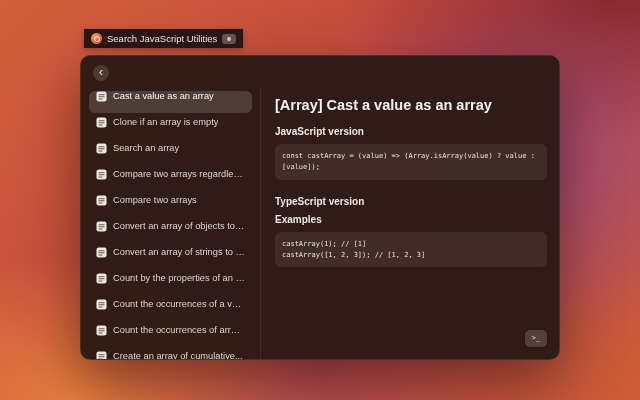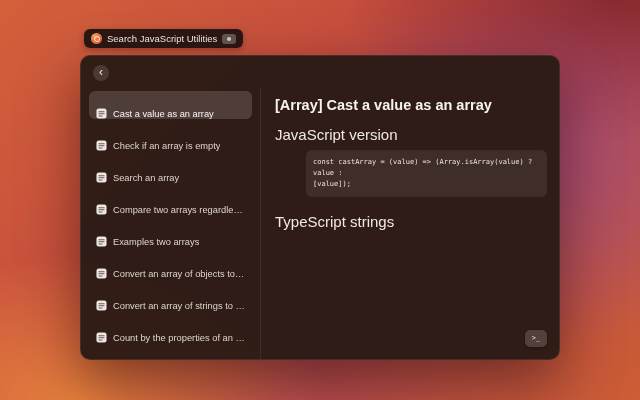--- a/index.html
+++ b/index.html
@@ -15,21 +15,21 @@
   }
 
   
   .pill {
     position: absolute;
     left: 84px; top: 29px;
     height: 19px;
     display: flex; align-items: center; gap: 5px;
     padding: 0 7px;
     background: rgba(26, 17, 14, 0.90);
-    border-radius: 6px;
+    border-radius: 0;
     box-shadow: 0 2px 6px rgba(0,0,0,0.25);
   }
   .pill .ext-icon {
     width: 11px; height: 11px; border-radius: 50%;
     background: radial-gradient(circle at 35% 30%, #ff9e56 0%, #ef6430 55%, #d8441f 100%);
     box-shadow: inset 0 0 0 1px rgba(255,255,255,0.15);
     position: relative;
     flex: none;
   }
   .pill .ext-icon::after {
@@ -76,22 +76,22 @@
   }
 
   
   .sidebar {
     width: 180px; flex: none;
     padding: 4px 8px 0 8px;
     border-right: 1px solid rgba(255,255,255,0.07);
     overflow: hidden;
   }
   .item {
-    height: 28px; margin-bottom: 4px;
-    display: flex; align-items: flex-end; gap: 6px;
+    height: 22px; margin-bottom: 4px;
+    display: flex; align-items: flex-start; gap: 6px;
     padding: 0 7px;
     border-radius: 6px;
     color: #ded6d1;
   }
   .item.selected {
     background: rgba(255,255,255,0.15);
     color: #faf7f5;
   }
   .item .doc-icon { flex: none; width: 11px; height: 11px; display: block; }
   .item .label {
@@ -102,34 +102,33 @@
   .detail {
     flex: 1;
     padding: 6px 12px 0 14px;
     overflow: hidden;
   }
   .detail-title {
     color: #f7f3f1; font-size: 14.5px; font-weight: bold;
     margin: 4px 0 13px 0;
   }
   .section-heading {
-    color: #efe9e6; font-size: 15px; font-weight: normal;
+    color: #efe9e6; font-size: 10px; font-weight: bold;
     margin-bottom: 7px;
   }
   .code-block {
     background: rgba(255,255,255,0.08);
     border-radius: 6px;
     padding: 7px 7px;
     margin-bottom: 16px;
     font-family: "DejaVu Sans Mono", monospace;
     font-size: 7px; line-height: 1.55;
     color: #ece4df;
     white-space: pre-wrap;
     word-break: break-word;
-    margin-left: 31px;
   }
 
   
   .terminal-btn {
     position: absolute; right: 12px; bottom: 12px;
     width: 22px; height: 17px; border-radius: 5px;
     background: rgba(255,255,255,0.16);
     color: #e8e1dd;
     font-family: "DejaVu Sans Mono", monospace;
     font-size: 7px; line-height: 17px; text-align: center;
@@ -159,21 +158,21 @@
             <path d="M3.2 4h5.6M3.2 6.3h5.6M3.2 8.6h3.4" stroke="#6b5d55" stroke-width="1.1" stroke-linecap="round"></path>
           </svg>
         <span class="label">Cast a value as an array</span>
       </div>
 
       <div class="item">
         <svg class="doc-icon" viewBox="0 0 12 12">
             <rect x="0.5" y="0.5" width="11" height="11" rx="2.5" fill="#ece6e2"></rect>
             <path d="M3.2 4h5.6M3.2 6.3h5.6M3.2 8.6h3.4" stroke="#6b5d55" stroke-width="1.1" stroke-linecap="round"></path>
           </svg>
-        <span class="label">Check if an array is empty</span>
+        <span class="label">Clone if an array is empty</span>
       </div>
 
       <div class="item">
         <svg class="doc-icon" viewBox="0 0 12 12">
             <rect x="0.5" y="0.5" width="11" height="11" rx="2.5" fill="#ece6e2"></rect>
             <path d="M3.2 4h5.6M3.2 6.3h5.6M3.2 8.6h3.4" stroke="#6b5d55" stroke-width="1.1" stroke-linecap="round"></path>
           </svg>
         <span class="label">Search an array</span>
       </div>
 
@@ -183,21 +182,21 @@
             <path d="M3.2 4h5.6M3.2 6.3h5.6M3.2 8.6h3.4" stroke="#6b5d55" stroke-width="1.1" stroke-linecap="round"></path>
           </svg>
         <span class="label">Compare two arrays regardless...</span>
       </div>
 
       <div class="item">
         <svg class="doc-icon" viewBox="0 0 12 12">
             <rect x="0.5" y="0.5" width="11" height="11" rx="2.5" fill="#ece6e2"></rect>
             <path d="M3.2 4h5.6M3.2 6.3h5.6M3.2 8.6h3.4" stroke="#6b5d55" stroke-width="1.1" stroke-linecap="round"></path>
           </svg>
-        <span class="label">Examples two arrays</span>
+        <span class="label">Compare two arrays</span>
       </div>
 
       <div class="item">
         <svg class="doc-icon" viewBox="0 0 12 12">
             <rect x="0.5" y="0.5" width="11" height="11" rx="2.5" fill="#ece6e2"></rect>
             <path d="M3.2 4h5.6M3.2 6.3h5.6M3.2 8.6h3.4" stroke="#6b5d55" stroke-width="1.1" stroke-linecap="round"></path>
           </svg>
         <span class="label">Convert an array of objects to a...</span>
       </div>
 
@@ -246,22 +245,27 @@
     <div class="detail">
       <div class="detail-title">[Array] Cast a value as an array</div>
 
       <div class="section">
         <div class="section-heading">JavaScript version</div>
         <pre class="code-block">const castArray = (value) =&gt; (Array.isArray(value) ? value :
 [value]);</pre>
       </div>
 
       <div class="section">
-        <div class="section-heading">TypeScript strings</div>
-      </div>
-
+        <div class="section-heading">TypeScript version</div>
+      </div>
+
+      <div class="section">
+        <div class="section-heading">Examples</div>
+        <pre class="code-block">castArray(1); // [1]
+castArray([1, 2, 3]); // [1, 2, 3]</pre>
+      </div>
     </div>
 
   </div>
 
   <div class="terminal-btn">&gt;_</div>
 
 </div>
 
 </body></html>

